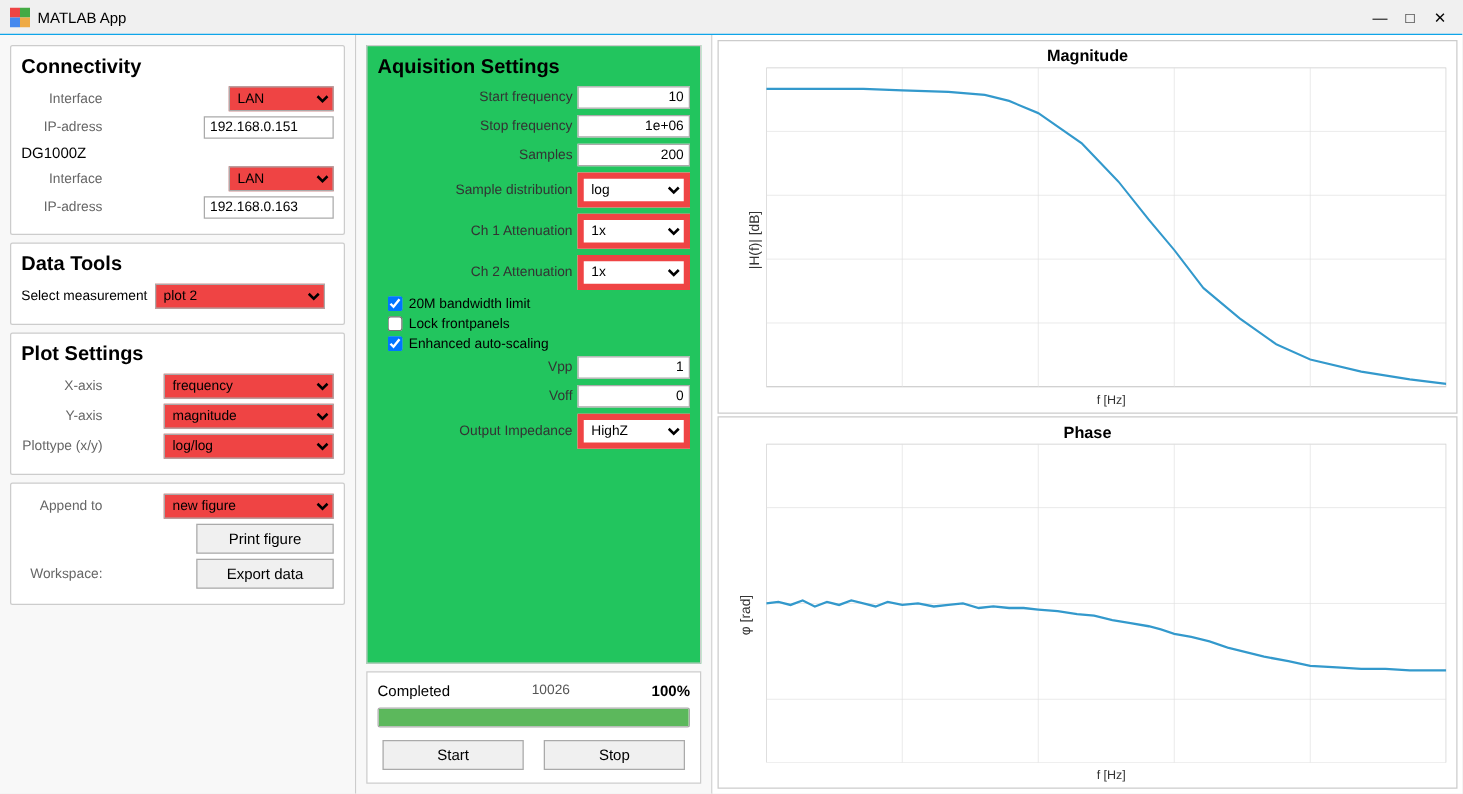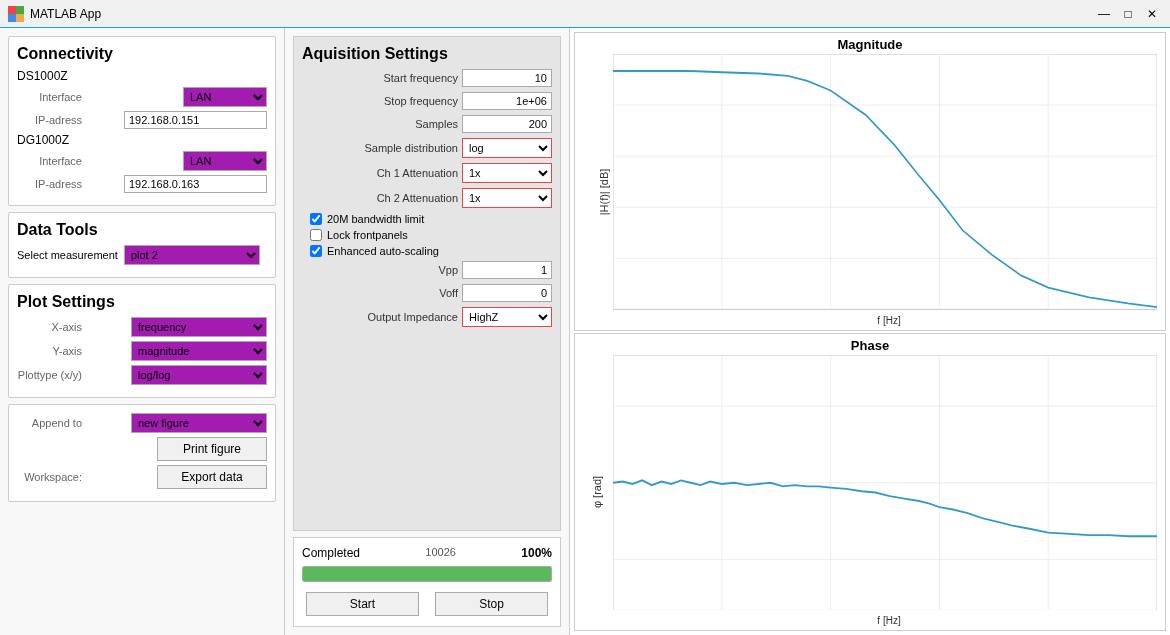--- a/index.html
+++ b/index.html
@@ -80,48 +80,48 @@
     .field-label {
       color: #666;
       font-size: 11px;
       text-align: right;
       min-width: 65px;
     }
     .field-input {
       border: 1px solid #aaa;
       padding: 2px 4px;
       font-size: 11px;
-      width: 143px;
+      width: 104px;
       background: white;
     }
     .select-field {
       border: 1px solid #aaa;
       padding: 2px 2px;
       font-size: 11px;
       width: 84px;
-      background: #a21caf;
+      background: #ef4444;
       appearance: auto;
     }
     .select-field-wide {
       width: 136px;
     }
     
     .mid-panel {
       width: 285px;
       border-right: 1px solid #ccc;
       background: #f8f8f8;
       display: flex;
       flex-direction: column;
       padding: 8px;
       gap: 6px;
       overflow-y: auto;
     }
     .acq-box {
       border: 1px solid #ccc;
-      background: #e5e5e5;
+      background: #22c55e;
       padding: 8px;
       flex: 1;
     }
     .acq-row {
       display: flex;
       align-items: center;
       justify-content: flex-end;
       margin-bottom: 5px;
       gap: 4px;
     }
@@ -133,21 +133,21 @@
     }
     .acq-input {
       border: 1px solid #aaa;
       padding: 2px 4px;
       font-size: 11px;
       width: 90px;
       text-align: right;
       background: white;
     }
     .acq-select {
-      border: 1px solid #ef4444;
+      border: 5px solid #ef4444;
       padding: 2px 2px;
       font-size: 11px;
       width: 90px;
       background: white;
     }
     .checkbox-row {
       display: flex;
       align-items: center;
       gap: 5px;
       margin-bottom: 4px;
@@ -276,21 +276,20 @@
     <button class="title-btn">✕</button>
   </div>
 </div>
 
 <div class="main-content">
 
   <div class="left-panel">
 
     <div class="section-box">
       <div class="section-title">Connectivity</div>
-      <div class="device-name">DS1000Z</div>
       <div class="field-row">
         <span class="field-label">Interface</span>
         <select class="select-field">
           <option>LAN</option>
         </select>
       </div>
       <div class="field-row">
         <span class="field-label">IP-adress</span>
         <input class="field-input" type="text" value="192.168.0.151" style="">
       </div>

